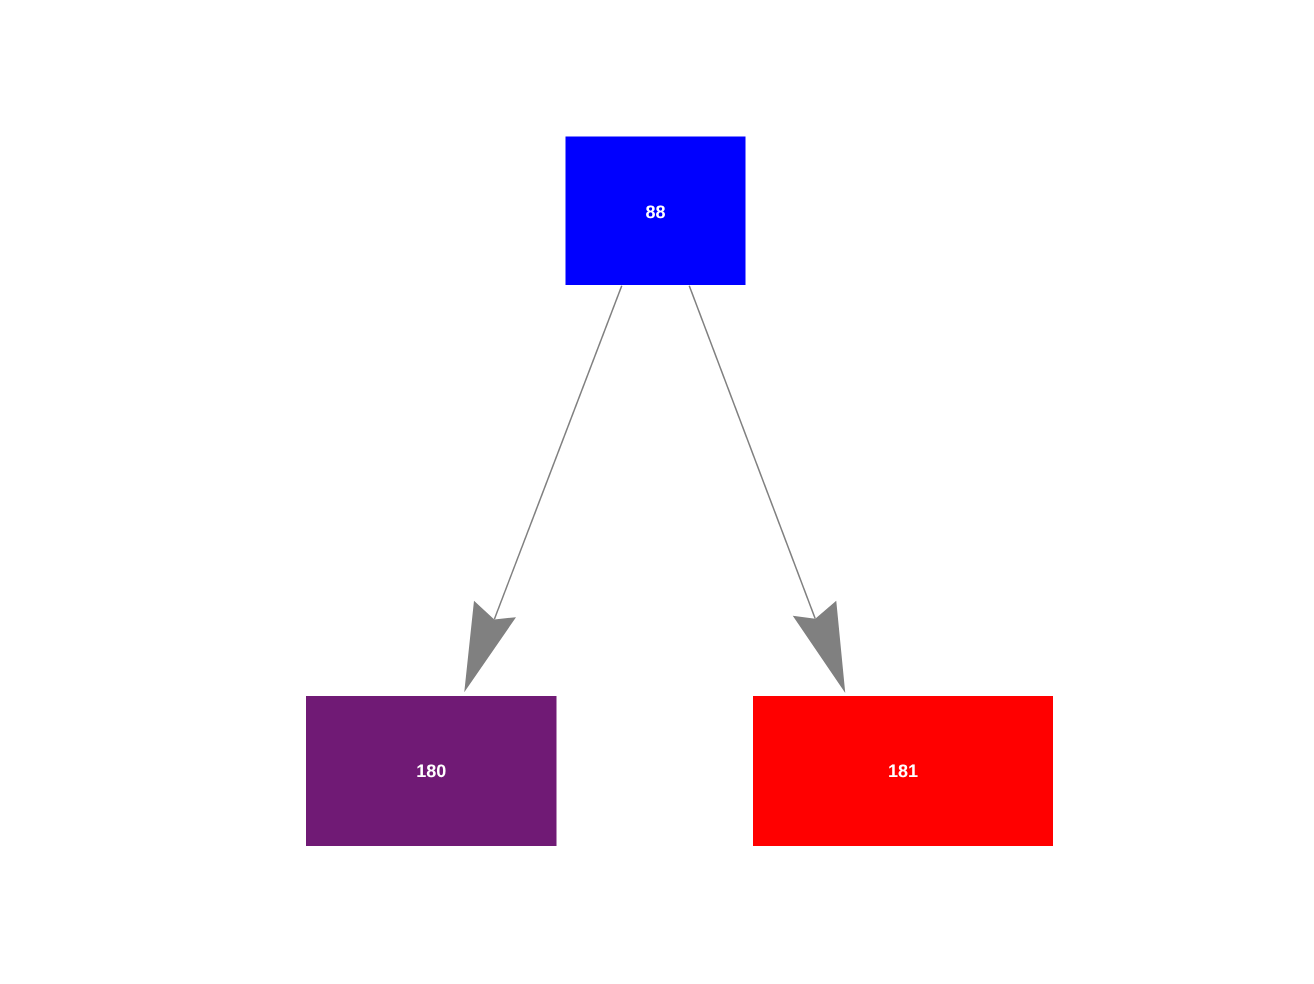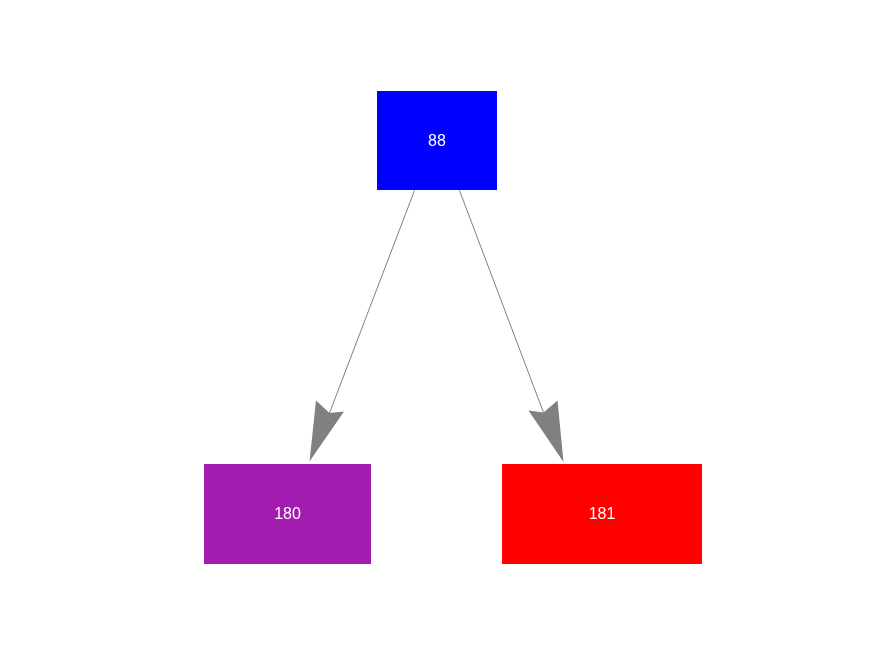--- a/index.html
+++ b/index.html
@@ -23,23 +23,24 @@
     pointer-events: none;
   }
   .node {
     position: absolute;
     display: flex;
     align-items: center;
     justify-content: center;
     cursor: default;
   }
   .node-label {
-    font-size: 16px;
+    font-size: 12px;
     line-height: 1;
     user-select: none;
+    font-weight: bold;
   }
   .node-root  { left: 377px; top: 91px;  width: 120px; height: 99px;  }
   .node-left  { left: 204px; top: 464px; width: 167px; height: 100px; }
   .node-right { left: 502px; top: 464px; width: 200px; height: 100px; }
 </style>
 </head>
 <body>
 
 <div class="canvas">
 
@@ -53,21 +54,21 @@
     <g>
       <line x1="459.5" y1="190.5" x2="543.5" y2="412.5" stroke-width="1" stroke="#808080"></line>
       <polygon points="563.5,462 557.5,400.5 543.5,412.5 528.5,410.5" fill="#808080"></polygon>
     </g>
   </svg>
 
   <div class="node node-root" style="background: rgb(0, 0, 255);">
     <span class="node-label" style="color: rgb(255, 255, 255);">88</span>
   </div>
 
-  <div class="node node-left" style="background: #a21caf;">
+  <div class="node node-left" style="background: #701a75;">
     <span class="node-label" style="color: rgb(255, 255, 255);">180</span>
   </div>
 
   <div class="node node-right" style="background: rgb(255, 0, 0);">
     <span class="node-label" style="color: rgb(255, 255, 255);">181</span>
   </div>
 
 </div>
 
 </body></html>

